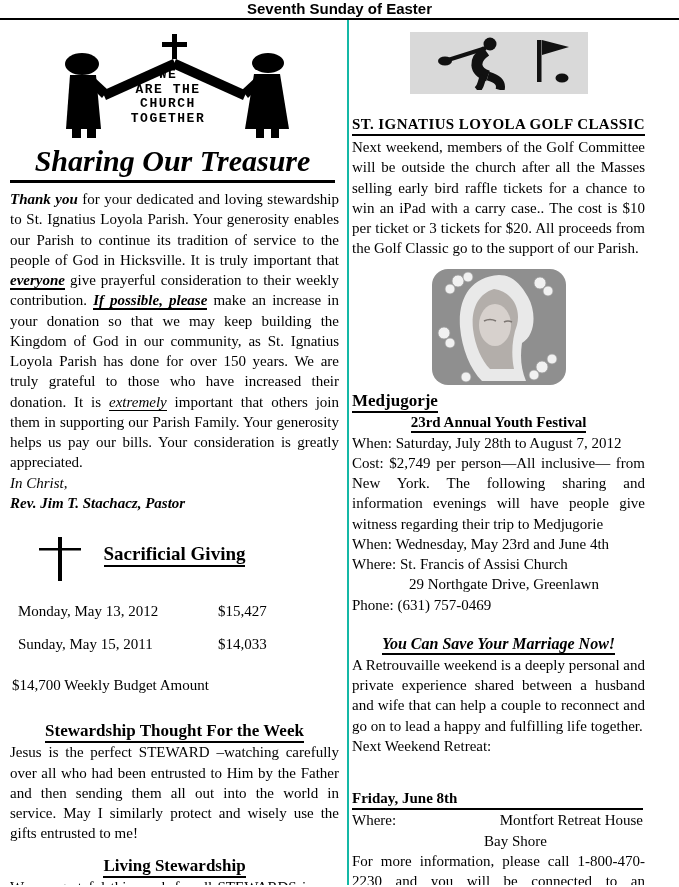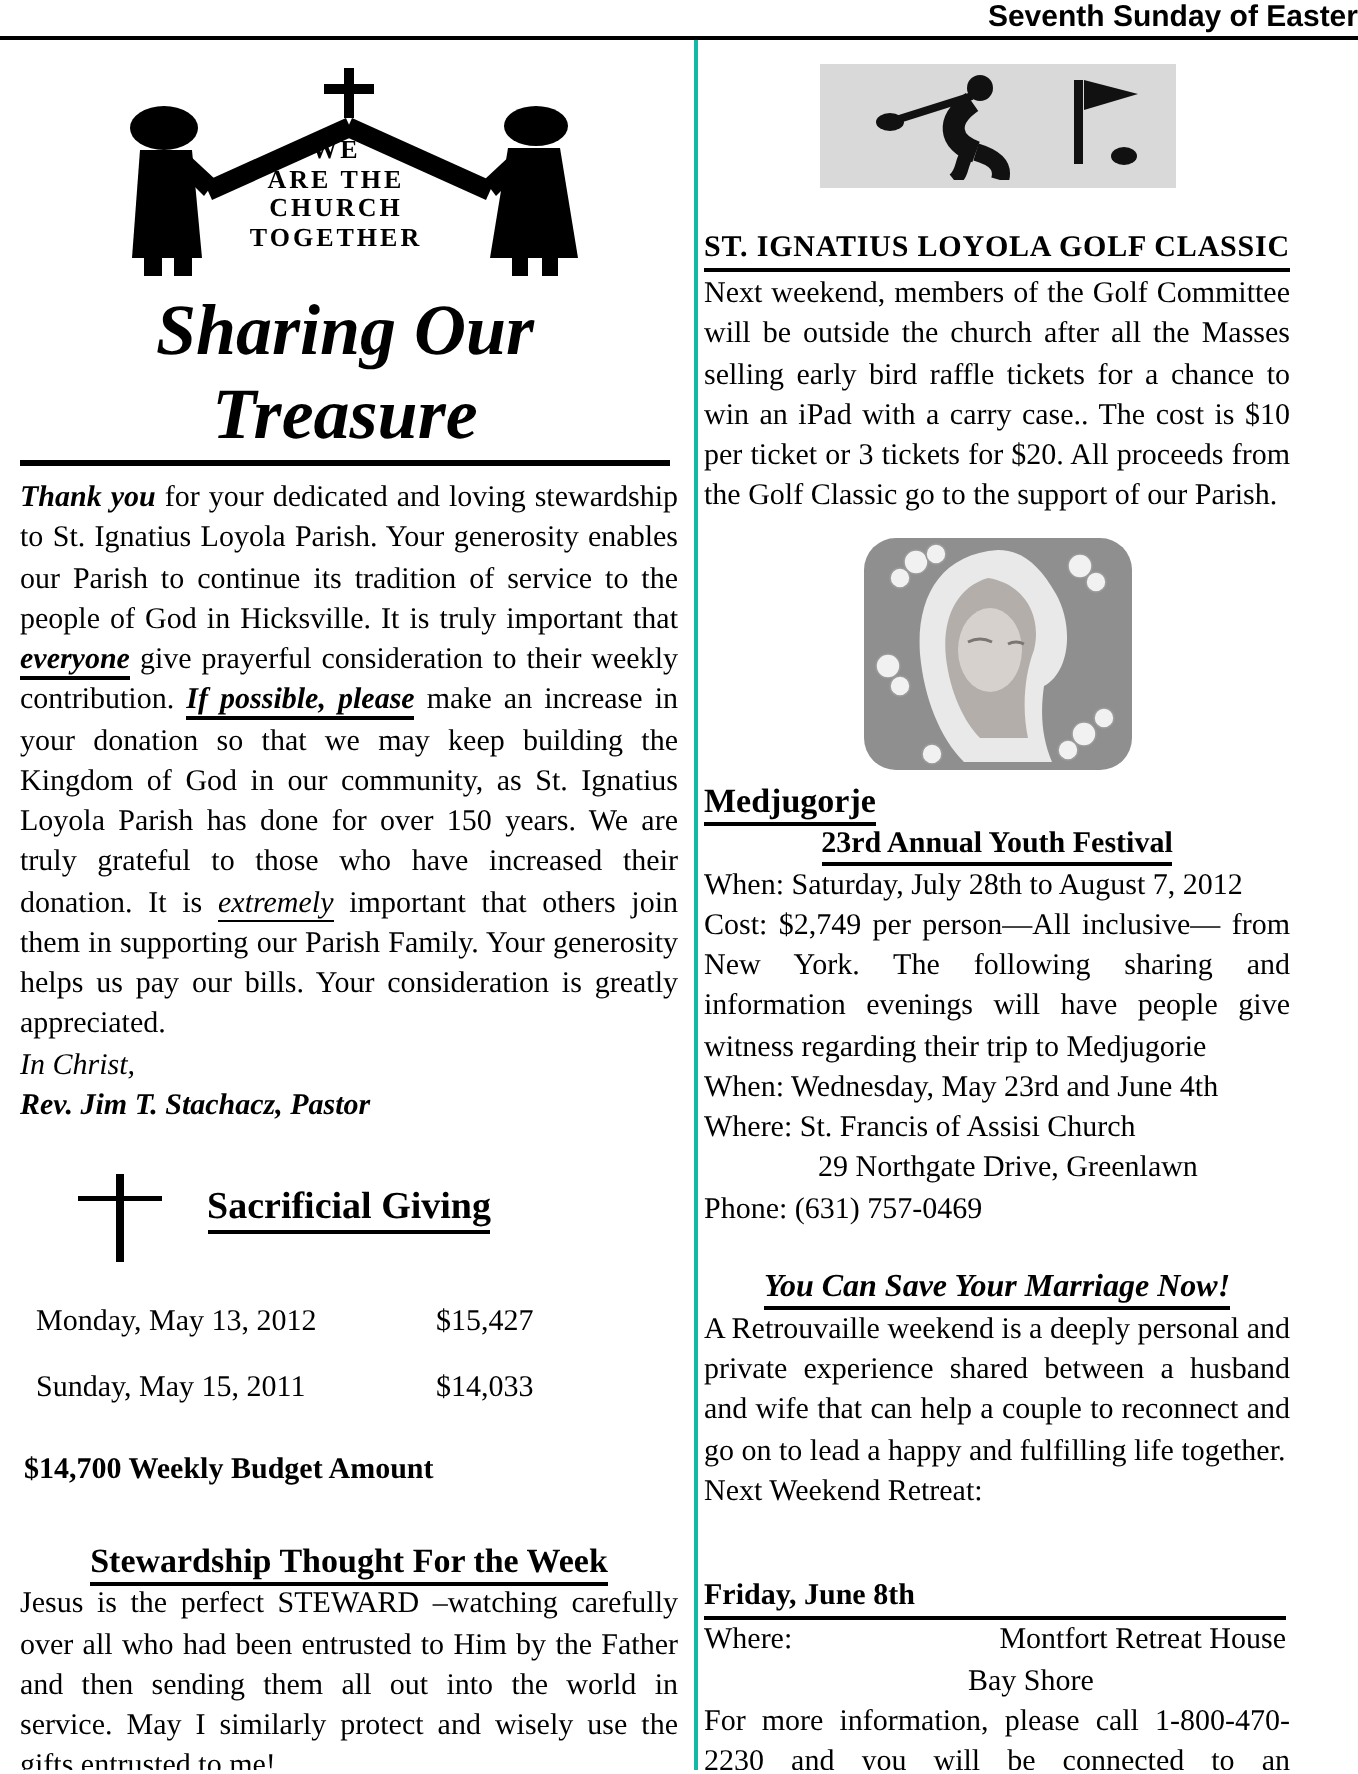--- a/index.html
+++ b/index.html
@@ -2,55 +2,55 @@
 <html><head>
 <meta charset="utf-8">
 <style>
   * { margin:0; padding:0; box-sizing:border-box; }
   html,body { background:#ffffff; }
   body {
     width:679px; height:887px; overflow:hidden; color:#000;
     font-family:"Liberation Serif", serif; font-size:15px; position:relative;
   }
   .masthead {
-    height:20px; text-align:right; border-bottom:2px solid #000;
+    height:20px; text-align:center; border-bottom:2px solid #000;
     font-family:"Liberation Sans", sans-serif; font-weight:bold; font-size:15px; line-height:18px;
   }
   .columns { display:flex; height:865px; }
   .col-left  { width:347px; padding:4px 8px 0 10px; overflow:hidden; }
   .col-right { width:308px; border-left:2px solid #14b8a6; padding:6px 10px 0 3px; overflow:hidden; }
 
   p, .line { line-height:1.35; }
   .just { text-align:justify; }
 
   
   .church-img { width:258px; height:104px; margin:10px auto 0; position:relative; }
   .church-caption {
     position:absolute; left:0; right:13px; top:34px; text-align:center;
-    font-family:Liberation Serif, serif; font-weight:bold; font-size:13px;
+    font-family:Liberation Mono, monospace; font-weight:bold; font-size:13px;
     line-height:14.5px; letter-spacing:1.5px; white-space:pre-line;
   }
   .sharing-title {
-    font-size:36px; font-weight:bold; font-style:italic; text-align:center;
+    font-size:30px; font-weight:bold; font-style:italic; text-align:center;
     font-family:"Liberation Serif", serif; margin:6px 4px 6px 0;
     padding-bottom:2px; border-bottom:3px solid #000;
   }
   .biu { font-weight:bold; font-style:italic; border-bottom:2px solid #000; }
   .bi  { font-weight:bold; font-style:italic; }
   .iu  { font-style:italic; border-bottom:1.5px solid #000; }
   .sig1 { font-style:italic; line-height:1.35; }
   .sig2 { font-weight:bold; font-style:italic; line-height:1.35; }
 
   .sacrificial { position:relative; margin-top:22px; height:52px; }
   .cross-icon { position:absolute; left:26px; top:0; }
   .sac-title { text-align:center; font-size:19px; font-weight:bold; padding-top:8px; }
   .u2 { border-bottom:2px solid #000; padding-bottom:1px; }
   .give-row { display:flex; padding-left:8px; margin-top:16px; }
   .give-label { width:200px; }
-  .budget { margin:22px 0 0 2px;font-weight:bold; }
+  .budget { margin:22px 0 0 2px; }
 
   .section-title { text-align:center; font-weight:bold; font-size:17px; margin-top:26px; }
   .section-title.tight { margin-top:12px; }
   .section-body { margin-top:1px; }
 
   
   .golf-box {
     width:178px; height:62px; margin:6px auto 0;
     display:flex; align-items:center; justify-content:center;
   }

